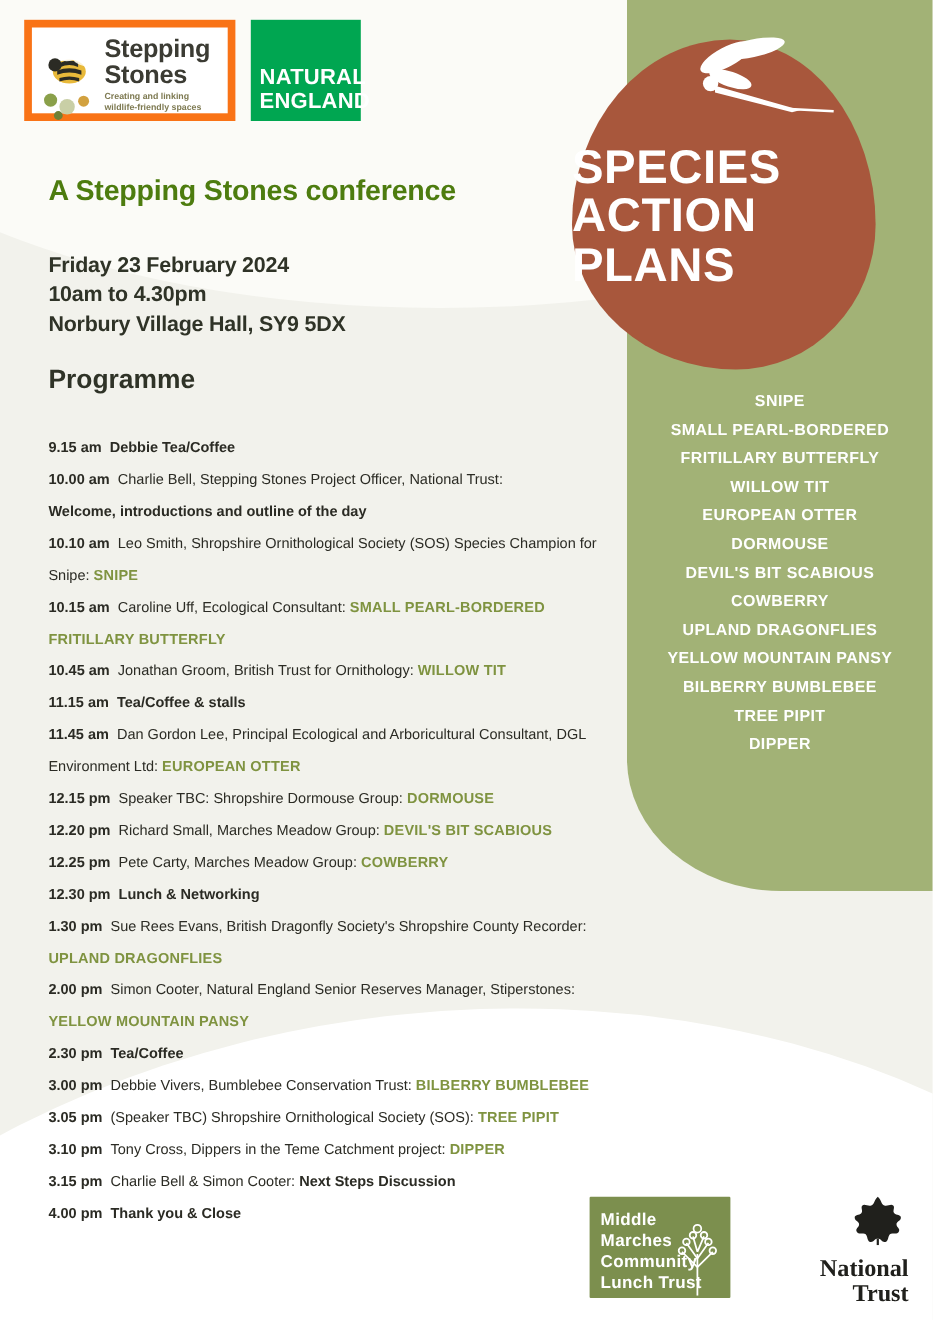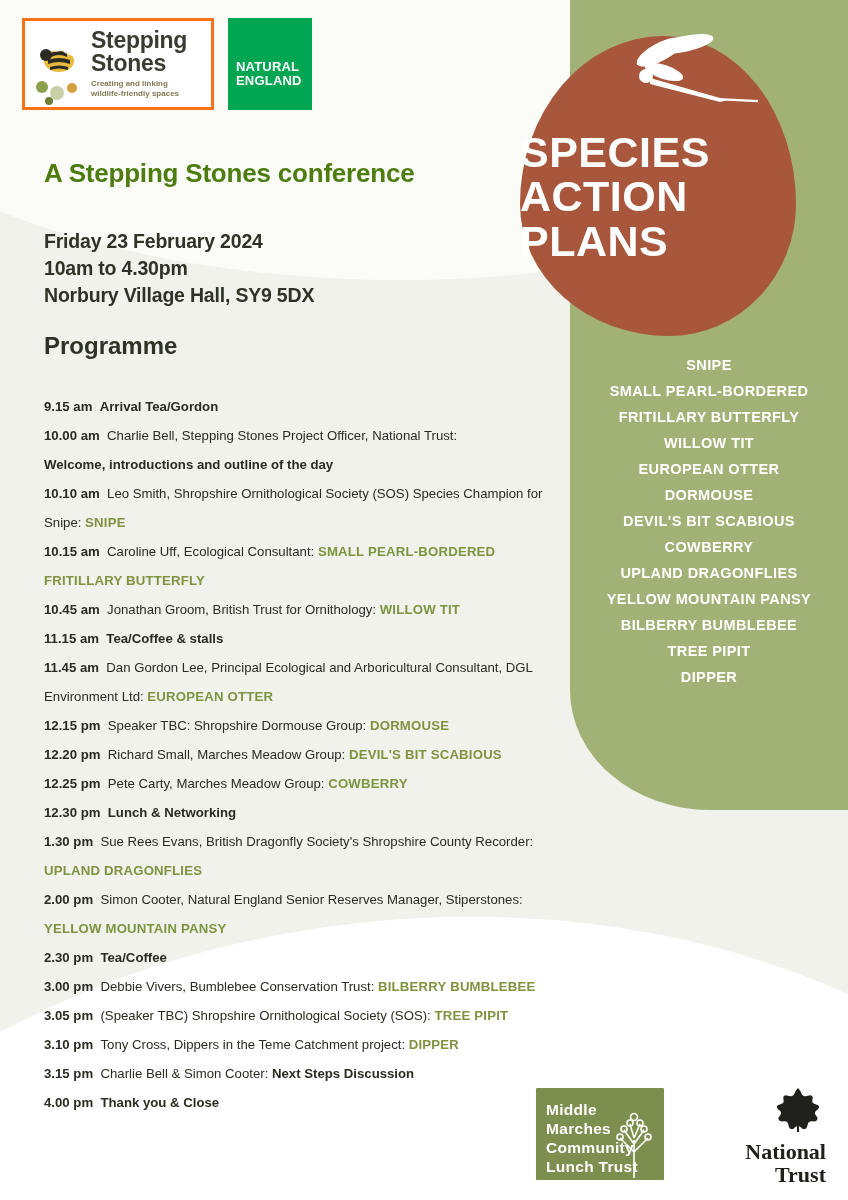--- a/index.html
+++ b/index.html
@@ -80,45 +80,45 @@
     letter-spacing: 0.4px;
   }
   .species-list div { white-space: nowrap; }
 
   
   .logo-stepping {
     position: absolute;
     left: 22px; top: 18px;
     width: 192px; height: 92px;
     background: #ffffff;
-    border: 3px solid #f97316;
+    border: 7px solid #f97316;
     padding: 4px;
   }
   .logo-stepping .bee {
     position: absolute; left: 8px; top: 12px; width: 56px; height: 46px;
   }
   .logo-stepping .ss-text {
     position: absolute; left: 66px; top: 8px;
     font-weight: bold; font-size: 23px; color: #3b3b33; line-height: 1.02;
     letter-spacing: -0.3px;
   }
   .logo-stepping .ss-sub {
     position: absolute; left: 66px; top: 58px;
     font-size: 8px; color: #7e7a52; line-height: 1.25; font-weight: bold;
   }
   .logo-stepping .dots { position: absolute; left: 10px; top: 58px; }
 
   .logo-ne {
     position: absolute;
     left: 228px; top: 18px;
-    width: 84px; height: 92px;
+    width: 100px; height: 92px;
     background: #00a651;
     color: #fff;
     font-weight: bold;
-    font-size: 13px;
+    font-size: 20px;
     line-height: 1.08;
     padding: 42px 8px 0 8px;
     letter-spacing: 0.2px;
   }
 
   
   .conf-title {
     position: absolute; left: 44px; top: 158px;
     font-size: 26px; font-weight: bold; color: #4d7c0f;
     letter-spacing: -0.2px;
@@ -251,21 +251,21 @@
 
   <div class="details">
     <div>Friday 23 February 2024</div>
     <div>10am to 4.30pm</div>
     <div>Norbury Village Hall, SY9 5DX</div>
   </div>
 
   <div class="prog-title">Programme</div>
 
   <div class="programme" id="programme">
-      <div class="row"><b>9.15 am&nbsp;&nbsp;</b><b>Arrival Tea/Gordon</b></div>
+      <div class="row"><b>9.15 am&nbsp;&nbsp;</b><b>Debbie Tea/Coffee</b></div>
       <div class="row"><b>10.00 am&nbsp;&nbsp;</b><span>Charlie Bell, Stepping Stones Project Officer, National Trust:</span></div>
       <div class="row"><b>Welcome, introductions and outline of the day</b></div>
       <div class="row"><b>10.10 am&nbsp;&nbsp;</b><span>Leo Smith, Shropshire Ornithological Society (SOS) Species Champion for Snipe: </span><span class="sp">SNIPE</span></div>
       <div class="row"><b>10.15 am&nbsp;&nbsp;</b><span>Caroline Uff, Ecological Consultant: </span><span class="sp">SMALL PEARL-BORDERED FRITILLARY BUTTERFLY</span></div>
       <div class="row"><b>10.45 am&nbsp;&nbsp;</b><span>Jonathan Groom, British Trust for Ornithology: </span><span class="sp">WILLOW TIT</span></div>
       <div class="row"><b>11.15 am&nbsp;&nbsp;</b><b>Tea/Coffee &amp; stalls</b></div>
       <div class="row"><b>11.45 am&nbsp;&nbsp;</b><span>Dan Gordon Lee, Principal Ecological and Arboricultural Consultant, DGL Environment Ltd: </span><span class="sp">EUROPEAN OTTER</span></div>
       <div class="row"><b>12.15 pm&nbsp;&nbsp;</b><span>Speaker TBC: Shropshire Dormouse Group: </span><span class="sp">DORMOUSE</span></div>
       <div class="row"><b>12.20 pm&nbsp;&nbsp;</b><span>Richard Small, Marches Meadow Group: </span><span class="sp">DEVIL'S BIT SCABIOUS</span></div>
       <div class="row"><b>12.25 pm&nbsp;&nbsp;</b><span>Pete Carty, Marches Meadow Group: </span><span class="sp">COWBERRY</span></div>

